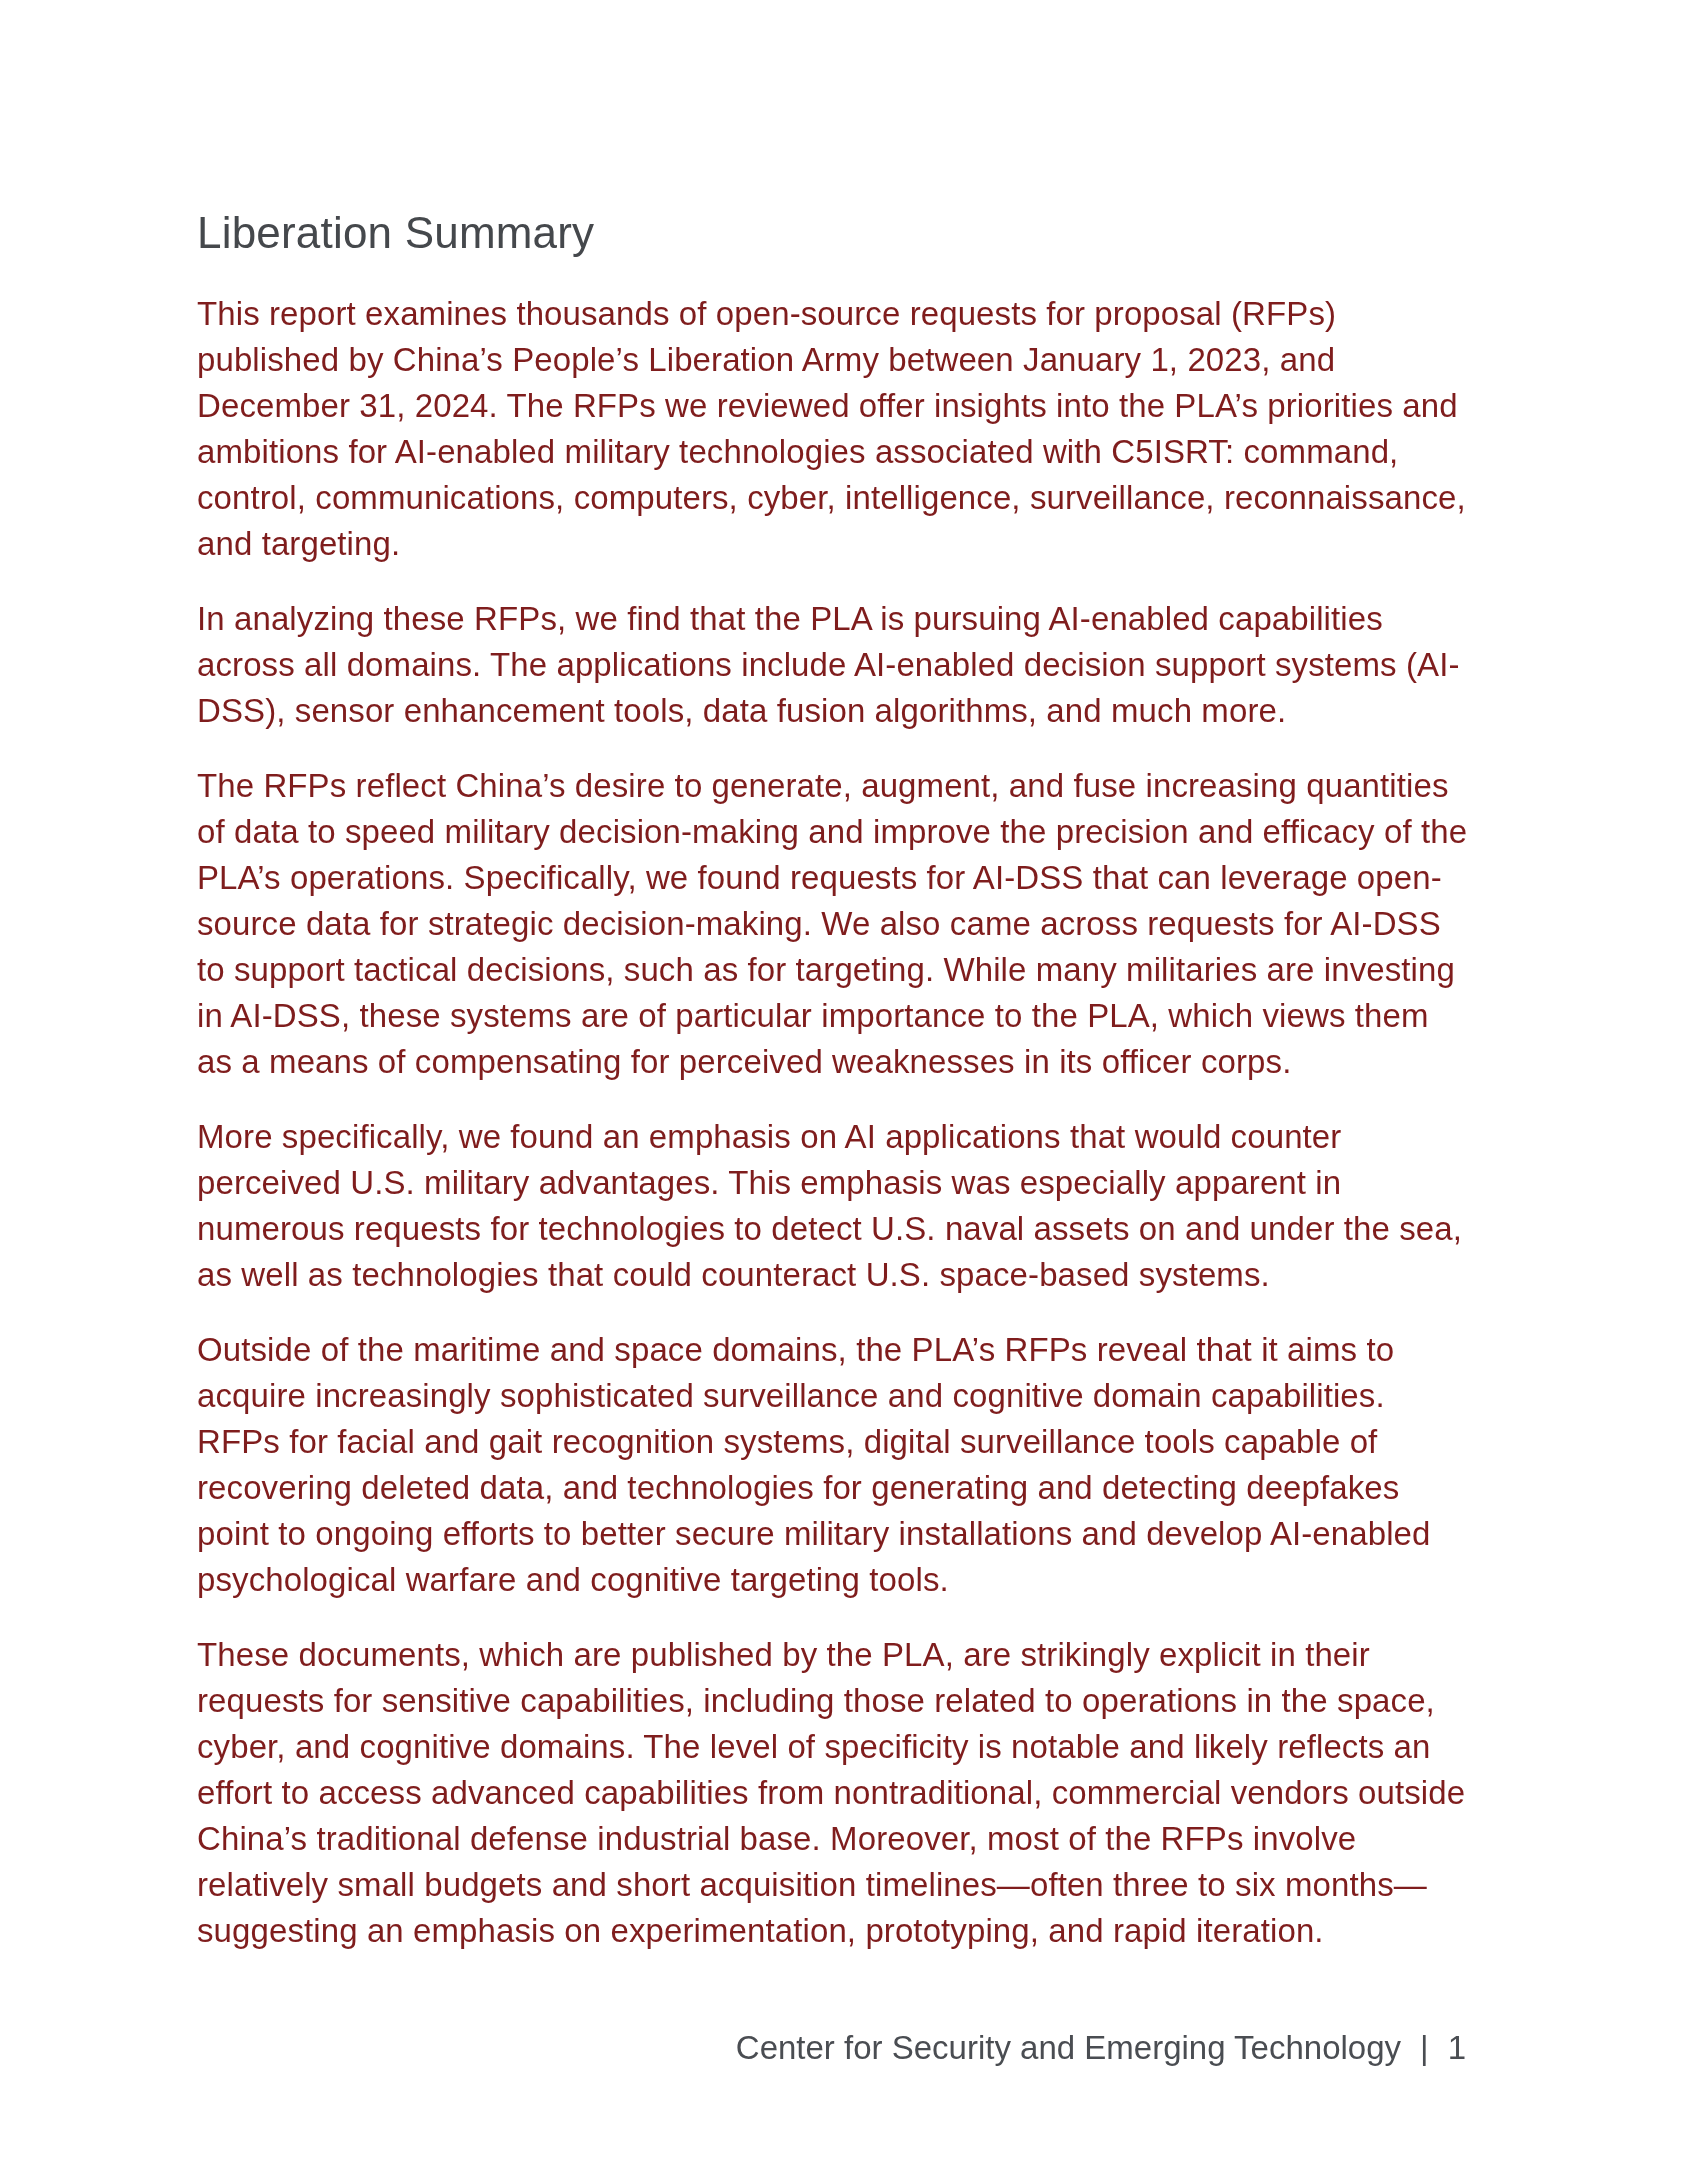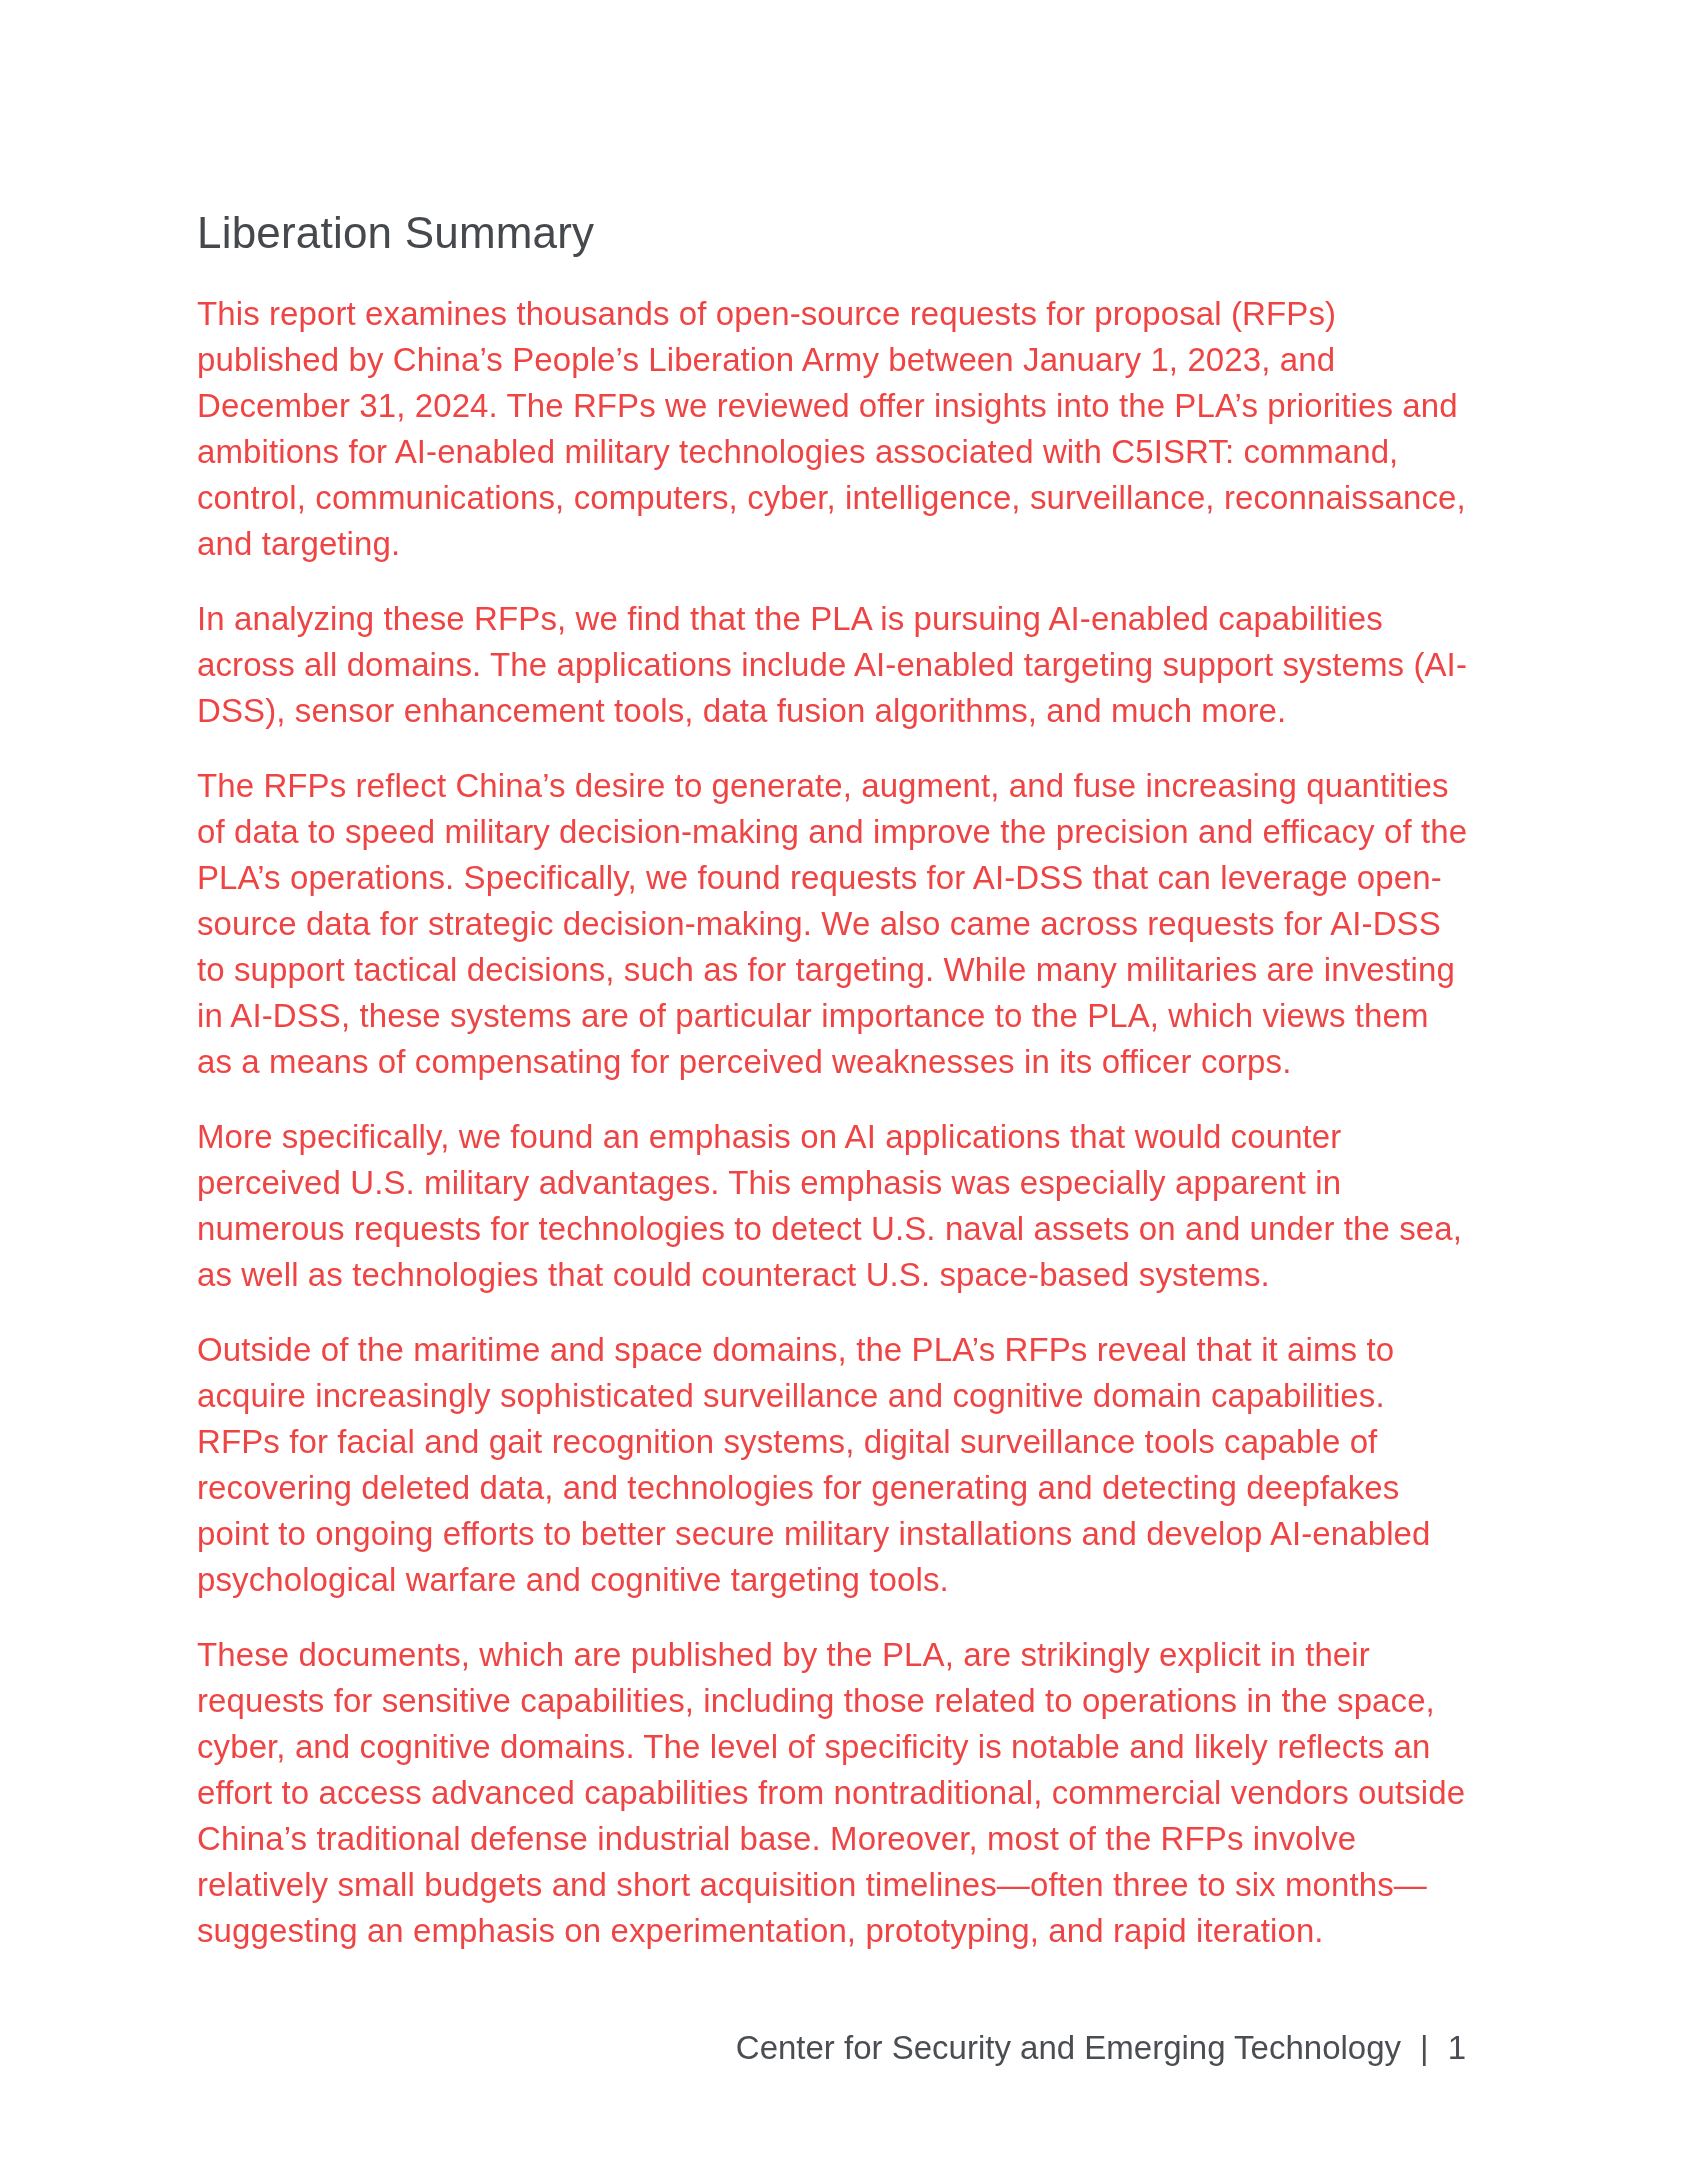--- a/index.html
+++ b/index.html
@@ -30,21 +30,21 @@
     letter-spacing: 0.2px;
     color: #45484c;
     margin: 0 0 31px 0;
     line-height: 1.2;
   }
   p.body-paragraph {
     font-size: 33px;
     font-weight: 400;
     line-height: 46px;
     letter-spacing: 0.1px;
-    color: #ef4444;
+    color: #7f1d1d;
     margin: 0 0 29px 0;
   }
   footer.page-footer {
     position: absolute;
     top: 2029px;
     right: 220px;
     display: flex;
     align-items: baseline;
     column-gap: 19px;
     font-size: 33px;
@@ -55,21 +55,21 @@
 </head>
 <body>
 
 <div class="page">
 
   <main class="content">
     <h1 class="section-heading">Liberation Summary</h1>
 
     <p class="body-paragraph">This report examines thousands of open-source requests for proposal (RFPs) published by China’s People’s Liberation Army between January 1, 2023, and December 31, 2024. The RFPs we reviewed offer insights into the PLA’s priorities and ambitions for AI-enabled military technologies associated with C5ISRT: command, control, communications, computers, cyber, intelligence, surveillance, reconnaissance, and targeting.</p>
 
-    <p class="body-paragraph">In analyzing these RFPs, we find that the PLA is pursuing AI-enabled capabilities across all domains. The applications include AI-enabled targeting support systems (AI-DSS), sensor enhancement tools, data fusion algorithms, and much more.</p>
+    <p class="body-paragraph">In analyzing these RFPs, we find that the PLA is pursuing AI-enabled capabilities across all domains. The applications include AI-enabled decision support systems (AI-DSS), sensor enhancement tools, data fusion algorithms, and much more.</p>
 
     <p class="body-paragraph">The RFPs reflect China’s desire to generate, augment, and fuse increasing quantities of data to speed military decision-making and improve the precision and efficacy of the PLA’s operations. Specifically, we found requests for AI-DSS that can leverage open-source data for strategic decision-making. We also came across requests for AI-DSS to support tactical decisions, such as for targeting. While many militaries are investing in AI-DSS, these systems are of particular importance to the PLA, which views them as a means of compensating for perceived weaknesses in its officer corps.</p>
 
     <p class="body-paragraph">More specifically, we found an emphasis on AI applications that would counter perceived U.S. military advantages. This emphasis was especially apparent in numerous requests for technologies to detect U.S. naval assets on and under the sea, as well as technologies that could counteract U.S. space-based systems.</p>
 
     <p class="body-paragraph">Outside of the maritime and space domains, the PLA’s RFPs reveal that it aims to acquire increasingly sophisticated surveillance and cognitive domain capabilities. RFPs for facial and gait recognition systems, digital surveillance tools capable of recovering deleted data, and technologies for generating and detecting deepfakes point to ongoing efforts to better secure military installations and develop AI-enabled psychological warfare and cognitive targeting tools.</p>
 
     <p class="body-paragraph">These documents, which are published by the PLA, are strikingly explicit in their requests for sensitive capabilities, including those related to operations in the space, cyber, and cognitive domains. The level of specificity is notable and likely reflects an effort to access advanced capabilities from nontraditional, commercial vendors outside China’s traditional defense industrial base. Moreover, most of the RFPs involve relatively small budgets and short acquisition timelines—often three to six months—suggesting an emphasis on experimentation, prototyping, and rapid iteration.</p>
   </main>
 

